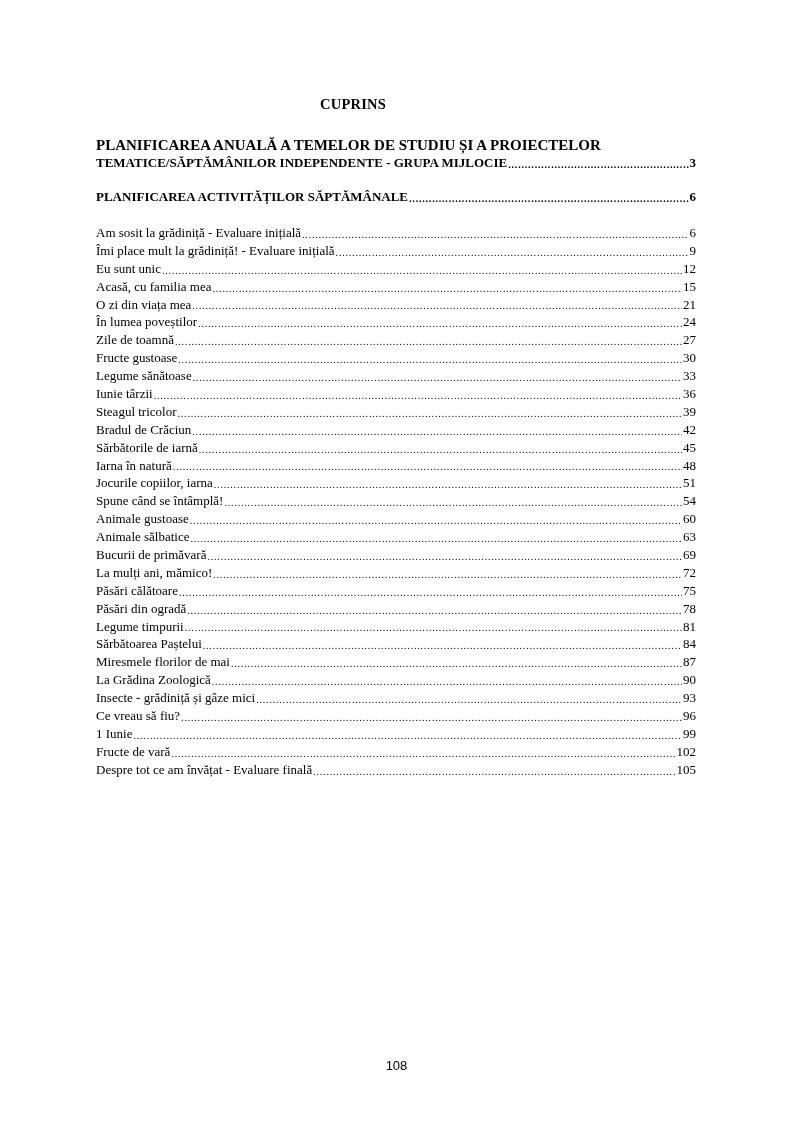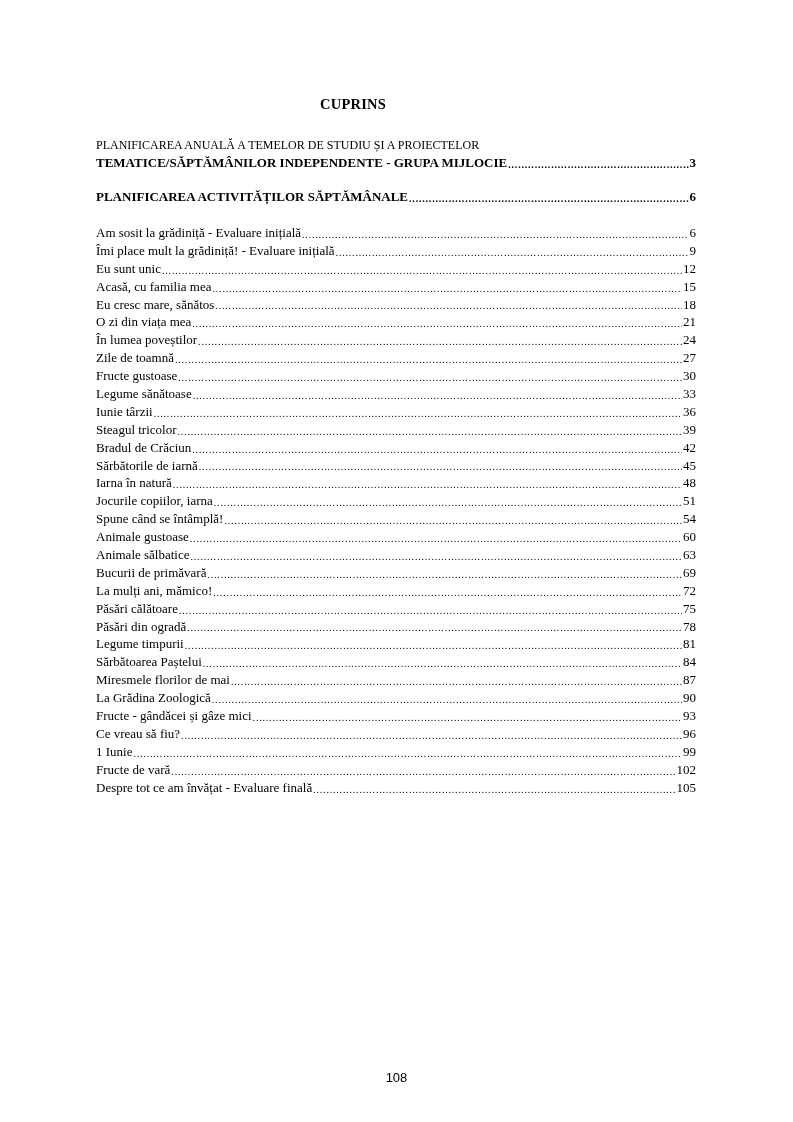--- a/index.html
+++ b/index.html
@@ -22,27 +22,27 @@
       flex: 1 1 auto; overflow: hidden; margin: 0 1px;
       font-size: 10px; letter-spacing: 0.8px; color: #000;
       line-height: 14px;
     }
     .entry .dots::before {
       content: "........................................................................................................................................................................................................................";
     }
     .entry .page { flex: 0 0 auto; }
     .bold { font-weight: bold; }
     .major1 { top: 136px; }
-    .major1 .line1 { font-size: 12px; font-weight: normal; line-height: 18px; height: 18px; }
+    .major1 .line1 { font-size: 15px; font-weight: bold; line-height: 18px; height: 18px; }
     .major2 { top: 188px; }
     .list { top: 224px; }
     .list .entry { height: 17.9px; line-height: 17.9px; }
     .footer {
       position: absolute; top: 1058px; left: 0; width: 793px; text-align: center;
-      font-family: "Liberation Sans", "DejaVu Sans", sans-serif; font-size: 13px; margin-top: 12px;
+      font-family: "Liberation Sans", "DejaVu Sans", sans-serif; font-size: 13px;
     }
   </style>
 </head>
 <body>
 
 <div class="title">CUPRINS</div>
 
 <div class="toc major1">
   <div class="line1">PLANIFICAREA ANUALĂ A TEMELOR DE STUDIU ȘI A PROIECTELOR</div>
   <div class="entry bold">
@@ -75,25 +75,20 @@
       <span class="label">Eu sunt unic </span>
       <span class="dots"></span>
       <span class="page">12</span>
     </div>
     <div class="entry">
       <span class="label">Acasă, cu familia mea </span>
       <span class="dots"></span>
       <span class="page">15</span>
     </div>
     <div class="entry">
-      <span class="label">Eu cresc mare, sănătos</span>
-      <span class="dots"></span>
-      <span class="page">18</span>
-    </div>
-    <div class="entry">
       <span class="label">O zi din viața mea </span>
       <span class="dots"></span>
       <span class="page">21</span>
     </div>
     <div class="entry">
       <span class="label">În lumea poveștilor </span>
       <span class="dots"></span>
       <span class="page">24</span>
     </div>
     <div class="entry">
@@ -190,21 +185,21 @@
       <span class="label">Miresmele florilor de mai </span>
       <span class="dots"></span>
       <span class="page">87</span>
     </div>
     <div class="entry">
       <span class="label">La Grădina Zoologică</span>
       <span class="dots"></span>
       <span class="page">90</span>
     </div>
     <div class="entry">
-      <span class="label">Fructe - gândăcei și gâze mici</span>
+      <span class="label">Insecte - grădiniță și gâze mici</span>
       <span class="dots"></span>
       <span class="page">93</span>
     </div>
     <div class="entry">
       <span class="label">Ce vreau să fiu?</span>
       <span class="dots"></span>
       <span class="page">96</span>
     </div>
     <div class="entry">
       <span class="label">1 Iunie</span>

